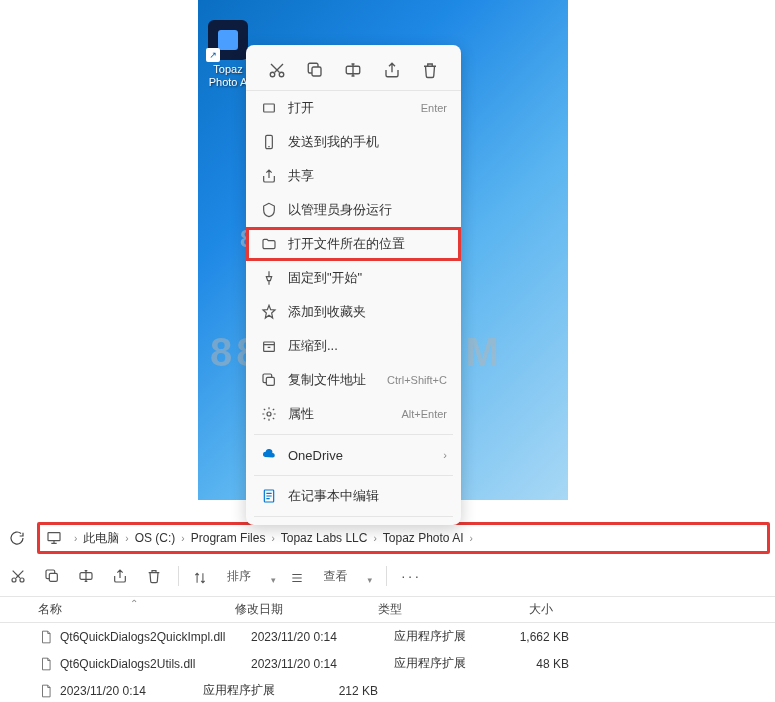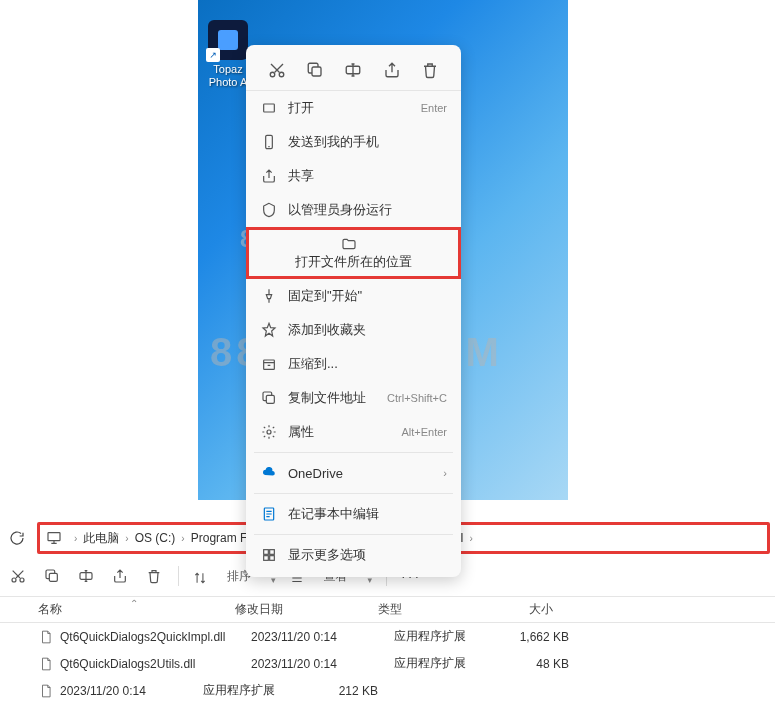--- a/index.html
+++ b/index.html
@@ -146,21 +146,20 @@
       font-size: 11px;
     }
     .menu-sep {
       height: 1px;
       background: #e5e5e5;
       margin: 3px 8px;
     }
     .menu-item.highlighted {
       outline: 3px solid #e53935;
       outline-offset: -3px;
-      flex-direction: column;
     }
     .onedrive-icon {
       color: #0078d4 !important;
     }
     .notepad-icon {
       color: #0078d4 !important;
     }
 
     .explorer-area {
       position: absolute;
@@ -472,31 +471,20 @@
       <svg viewBox="0 0 24 24" fill="none" stroke="currentColor" stroke-width="1.8">
           <rect x="5" y="3" width="14" height="18" rx="1"></rect>
           <path d="M8 8 h8 M8 12 h8 M8 16 h5"></path>
         </svg>
     </span>
     <span class="mi-label">在记事本中编辑</span>
   </div>
 
   <div class="menu-sep"></div>
 
-  <div class="menu-item">
-    <span class="mi-icon">
-      <svg viewBox="0 0 24 24" fill="none" stroke="currentColor" stroke-width="1.8">
-          <rect x="4" y="4" width="7" height="7"></rect>
-          <rect x="13" y="4" width="7" height="7"></rect>
-          <rect x="4" y="13" width="7" height="7"></rect>
-          <rect x="13" y="13" width="7" height="7"></rect>
-        </svg>
-    </span>
-    <span class="mi-label">显示更多选项</span>
-  </div>
 </div>
 
 <div class="explorer-area">
   <div class="address-bar">
     <div class="refresh-btn">
       <svg viewBox="0 0 24 24" width="16" height="16" fill="none" stroke="currentColor" stroke-width="1.8">
           <path d="M21 12 a9 9 0 1 1 -3 -6.7 M21 4 v5 h-5"></path>
         </svg>
     </div>
     <div class="breadcrumb-wrap">

